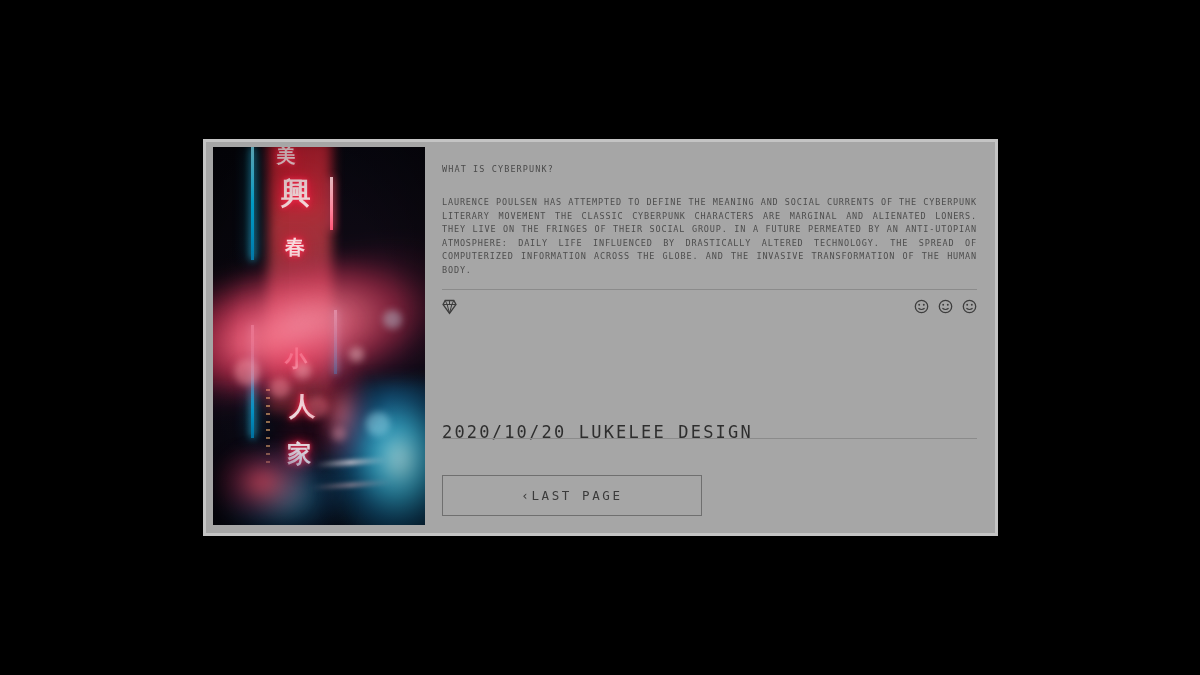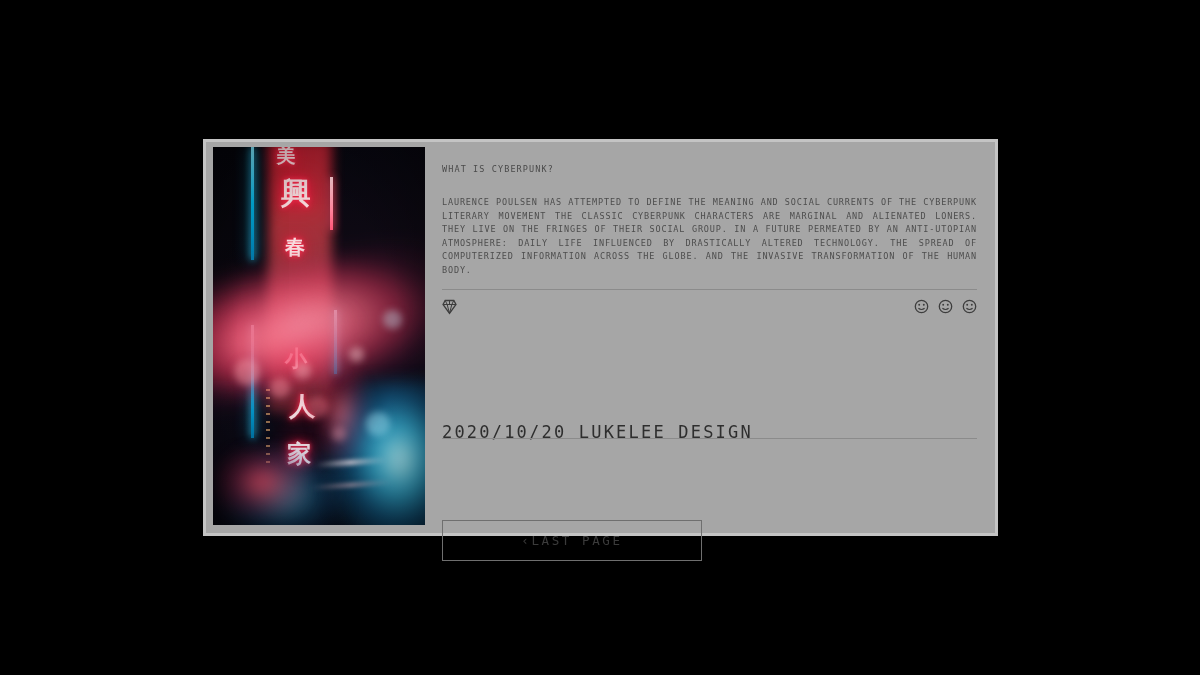--- a/index.html
+++ b/index.html
@@ -262,21 +262,20 @@
     background: transparent;
     color: #3b3b3b;
     font-family: "DejaVu Sans Mono", "Liberation Mono", monospace;
     font-size: 12.5px;
     letter-spacing: 2.6px;
     display: flex;
     align-items: center;
     justify-content: center;
     cursor: pointer;
     text-transform: uppercase;
-    margin-top: 45px;
   }
 </style>
 </head>
 <body>
 
 <div id="card">
 
   <div id="photo-pane">
     <div class="ph-layer" id="ph-base"></div>
     <div class="ph-layer" id="ph-darkcol"></div>

